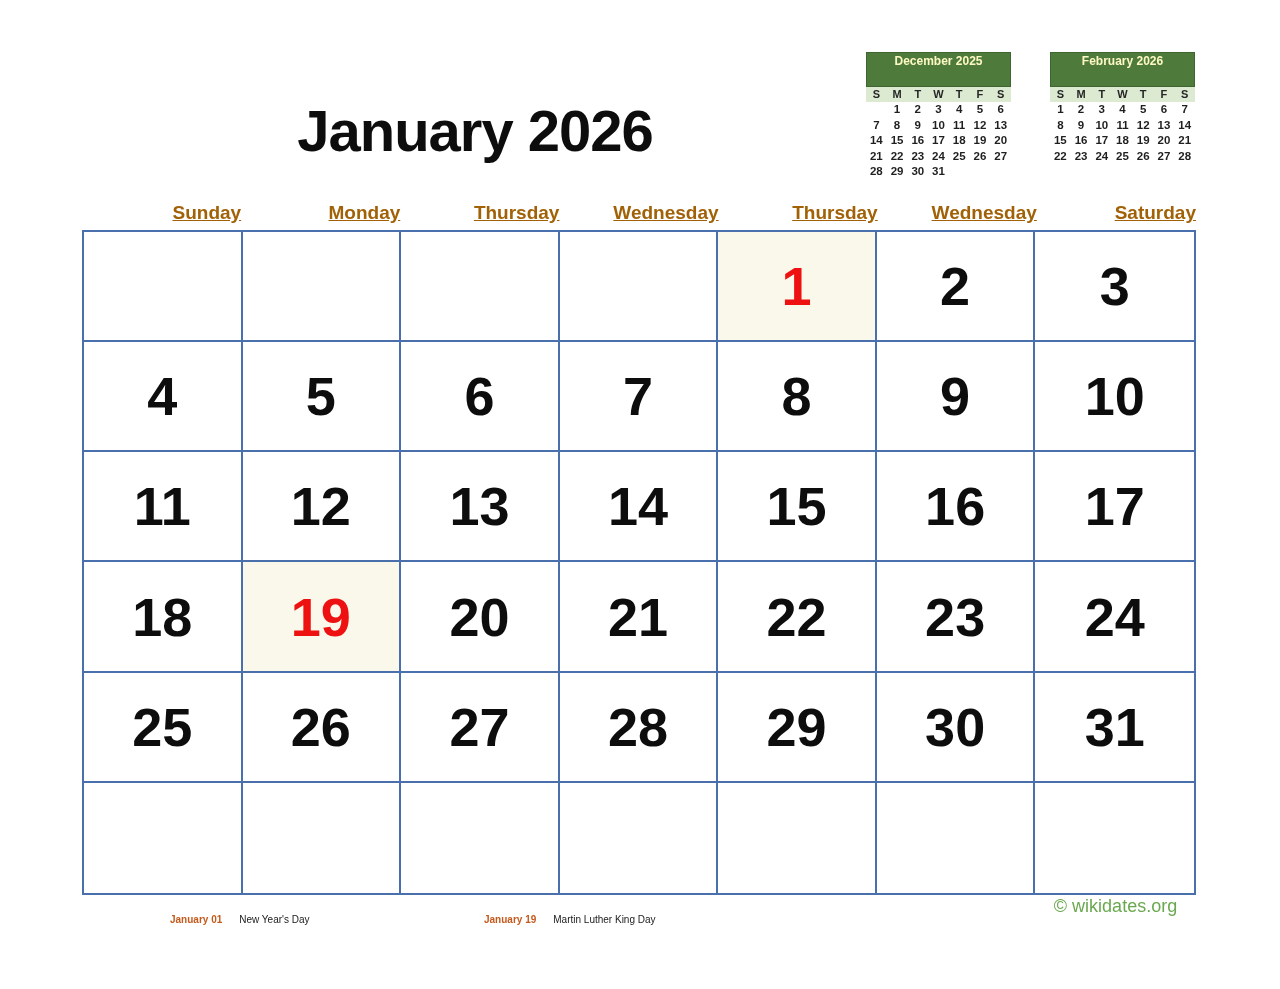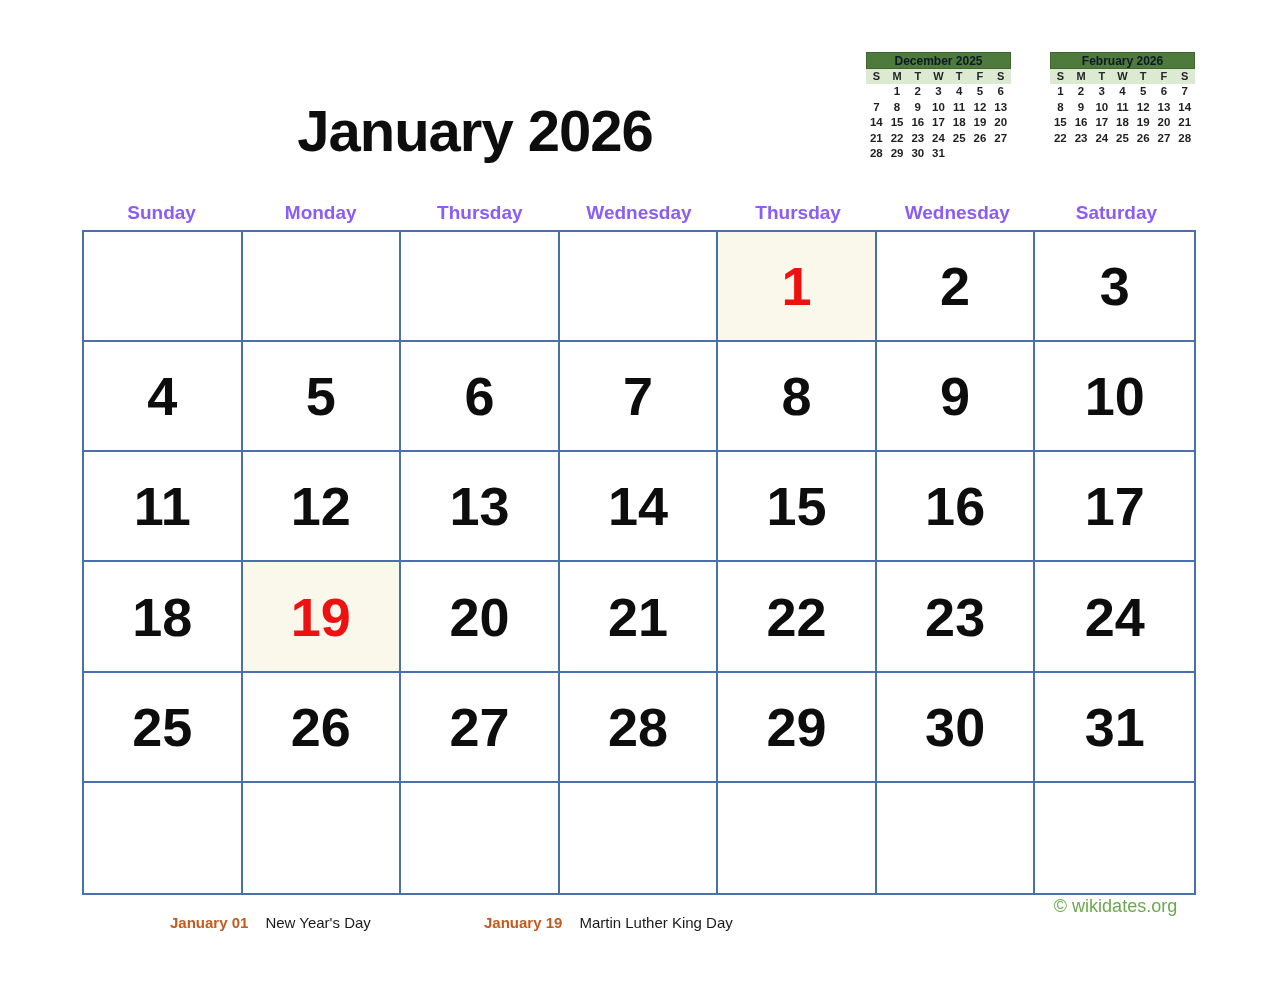--- a/index.html
+++ b/index.html
@@ -14,22 +14,22 @@
     margin-top: 17px;
   }
 
   
   .mini-cal { position: absolute; top: 52px; width: 145px; font-weight: 700; }
   .mini-cal.dec { left: 866px; }
   .mini-cal.feb { left: 1050px; }
   .mini-title {
     background: var(--mini-header-green, #4e7b3c);
     border: 1px solid #3f6630;
-    color: #0f172a; font-size: 12px; font-weight: 700;
-    text-align: center; height: 17px; line-height: 16px;
+    color: #fef9c3; font-size: 12px; font-weight: 700;
+    text-align: center; height: 35px; line-height: 16px;
   }
   .mini-dayrow {
     display: grid; grid-template-columns: repeat(7, 1fr);
     background: var(--mini-dayrow-green, #dcead2);
     height: 15px;
   }
   .mini-dayrow span {
     font-size: 11px; font-weight: 700; color: #262626;
     text-align: center; line-height: 15px;
   }
@@ -41,43 +41,44 @@
     font-size: 11.5px; font-weight: 700; color: #1f1f1f;
     text-align: center; height: 15.5px; line-height: 15.5px;
   }
 
   
   .main-day-headers {
     position: absolute; left: 82px; top: 198px; width: 1114px; height: 30px;
     display: grid; grid-template-columns: repeat(7, 1fr);
   }
   .main-day-headers div {
-    text-align: center; font-size: 19px; font-weight: 700; color: #8b5cf6;
+    text-align: right; font-size: 19px; font-weight: 700; color: #a16207;
     line-height: 30px;
+    text-decoration: underline;
   }
   .main-grid {
     position: absolute; left: 82px; top: 230px; width: 1114px; height: 665px;
     display: grid; grid-template-columns: repeat(7, 1fr); grid-template-rows: repeat(6, 1fr);
     border: 2px solid var(--grid-border, #4a6fad);
     background: #ffffff;
   }
   .cell {
     border-right: 2px solid var(--grid-border, #4a6fad);
     border-bottom: 2px solid var(--grid-border, #4a6fad);
     display: flex; align-items: center; justify-content: center;
     font-size: 54px; font-weight: 700; color: #0d0d0d;
     background: #ffffff;
   }
   .cell:nth-child(7n) { border-right: none; }
   .cell:nth-child(n+36) { border-bottom: none; }
   .cell.holiday { background: var(--holiday-bg, #faf8ea); color: var(--holiday-red, #ee1111); }
 
   
   .holiday-notes { position: absolute; left: 0; top: 914px; width: 1280px; height: 24px; }
-  .note { position: absolute; top: 0; white-space: nowrap; font-size: 15px; }
+  .note { position: absolute; top: 0; white-space: nowrap; font-size: 10px; }
   .note:nth-child(1) { left: 170px; }
   .note:nth-child(2) { left: 484px; }
   .note-date { color: var(--note-orange, #c55a1d); font-weight: 700; margin-right: 17px; }
   .note-name { color: #1a1a1a; font-weight: 400; }
 
   .copyright {
     position: absolute; left: 1035px; top: 896px; width: 161px;
     text-align: center; font-size: 18px; color: var(--copyright-green, #6aa84f);
   }
 </style>

